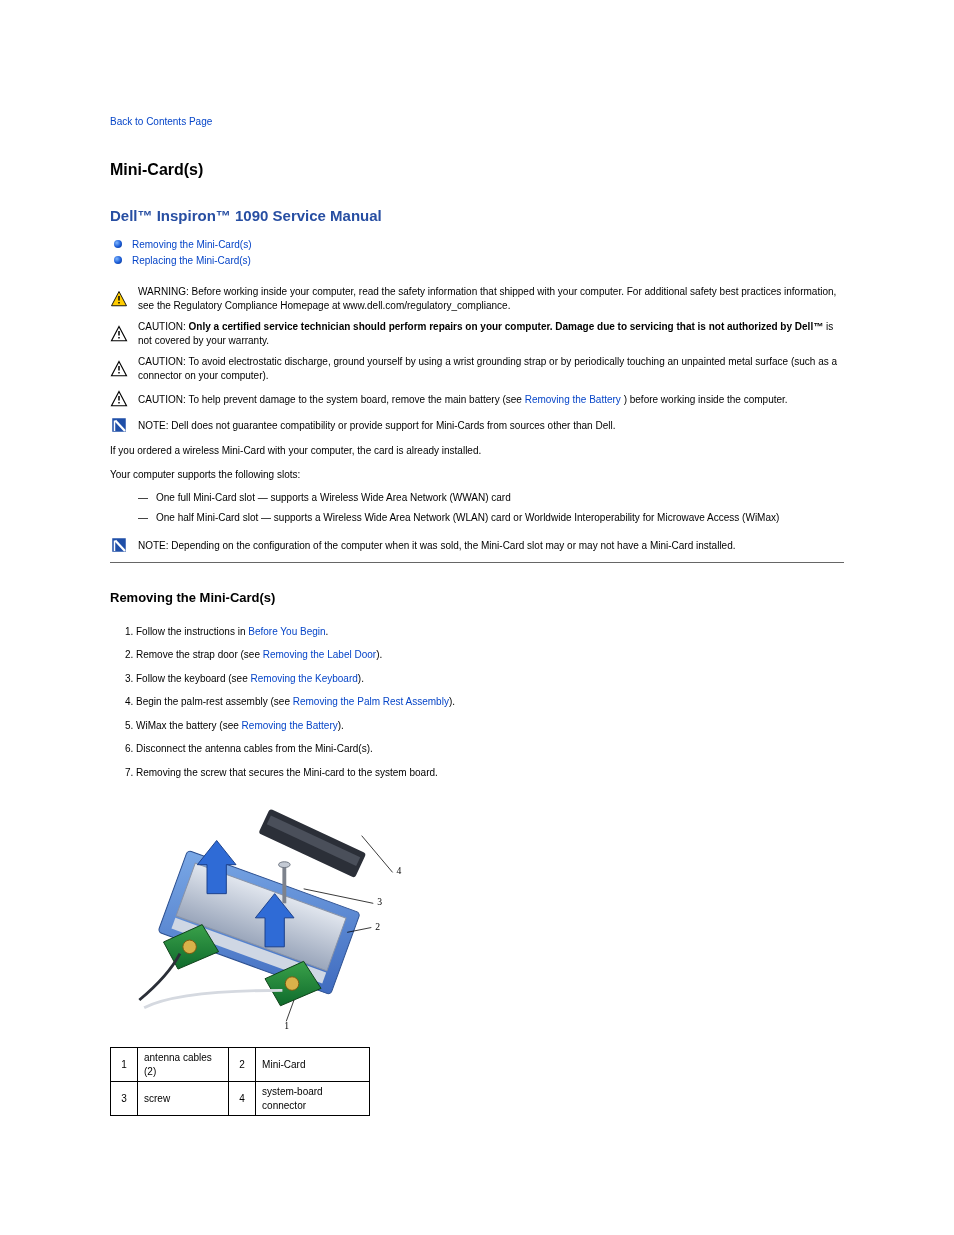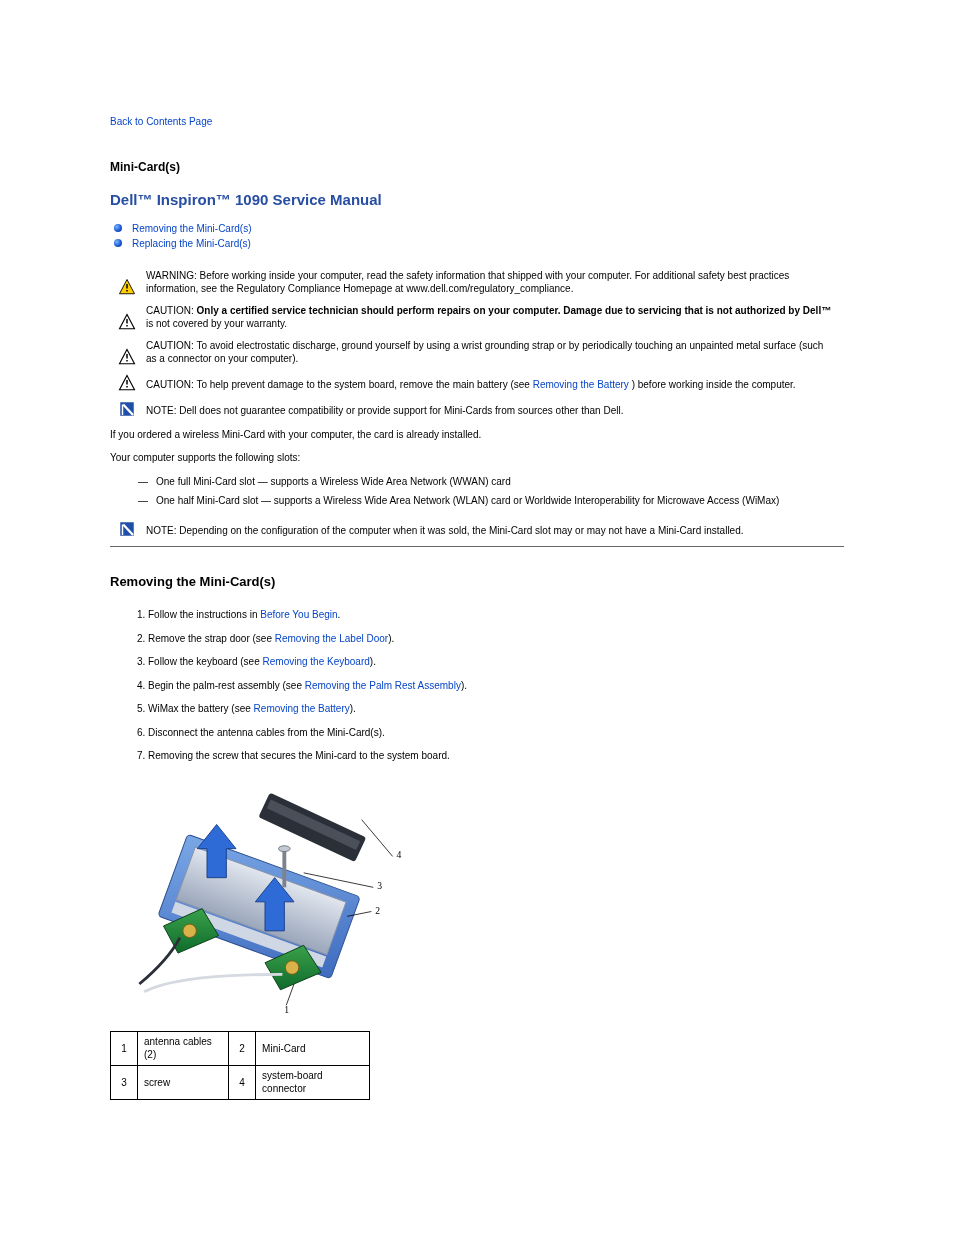--- a/index.html
+++ b/index.html
@@ -1,33 +1,33 @@
 <!DOCTYPE html>
 <html><head>
 <meta charset="utf-8">
 <style>
   html,body{margin:0;padding:0;background:#fff;color:#000;
     font-family:Verdana,Arial,sans-serif;font-size:10px;line-height:1.35}
   .page{width:954px;min-height:1235px;position:relative;box-sizing:border-box;
     padding:115px 110px 60px 110px}
   a,.lnk{color:#0645c8;}
   .back{font-size:10px;margin-bottom:30px}
-  .title{font-size:12px;font-weight:bold;margin-bottom:15px}
+  .title{font-size:16px;font-weight:bold;margin-bottom:26px}
   .mantitle{color:#274ea2;font-weight:bold;font-size:15px;margin-bottom:12px}
   ul.toc{margin:0 0 18px 0;padding-left:18px}
   ul.toc li{list-style:none;position:relative;padding-left:4px;margin:2px 0}
   ul.toc li::before{content:"";position:absolute;left:-14px;top:2px;width:8px;height:8px;border-radius:50%;
     background:radial-gradient(circle at 35% 35%,#7fb6ff 0%,#1a5bd6 55%,#0a2f7a 100%)}
-  .blk{display:flex;align-items:flex-end;margin:8px 8px}
+  .blk{display:flex;align-items:center;margin:8px 0}
   .blk .icon{flex:0 0 28px}
   .blk .txt{flex:1}
   .icon svg{width:18px;height:18px;display:block}
   .sect{font-size:13px;font-weight:bold;margin:26px 0 18px 0}
   ol.steps{margin:0;padding-left:26px}
-  ol.steps li{margin:10px 12px}
+  ol.steps li{margin:10px 0}
   .figwrap{margin:18px 0 18px 10px}
   .figwrap svg{width:290px;height:auto;display:block}
   table.leg{border-collapse:collapse;margin-top:10px;width:260px}
   table.leg td{border:1px solid #000;padding:3px 6px;font-size:10px}
   table.leg td.n{width:14px;text-align:center}
   hr.sep{border:none;border-top:1px solid #666;margin:6px 0 10px 0}
 </style>
 </head>
 <body>
 

